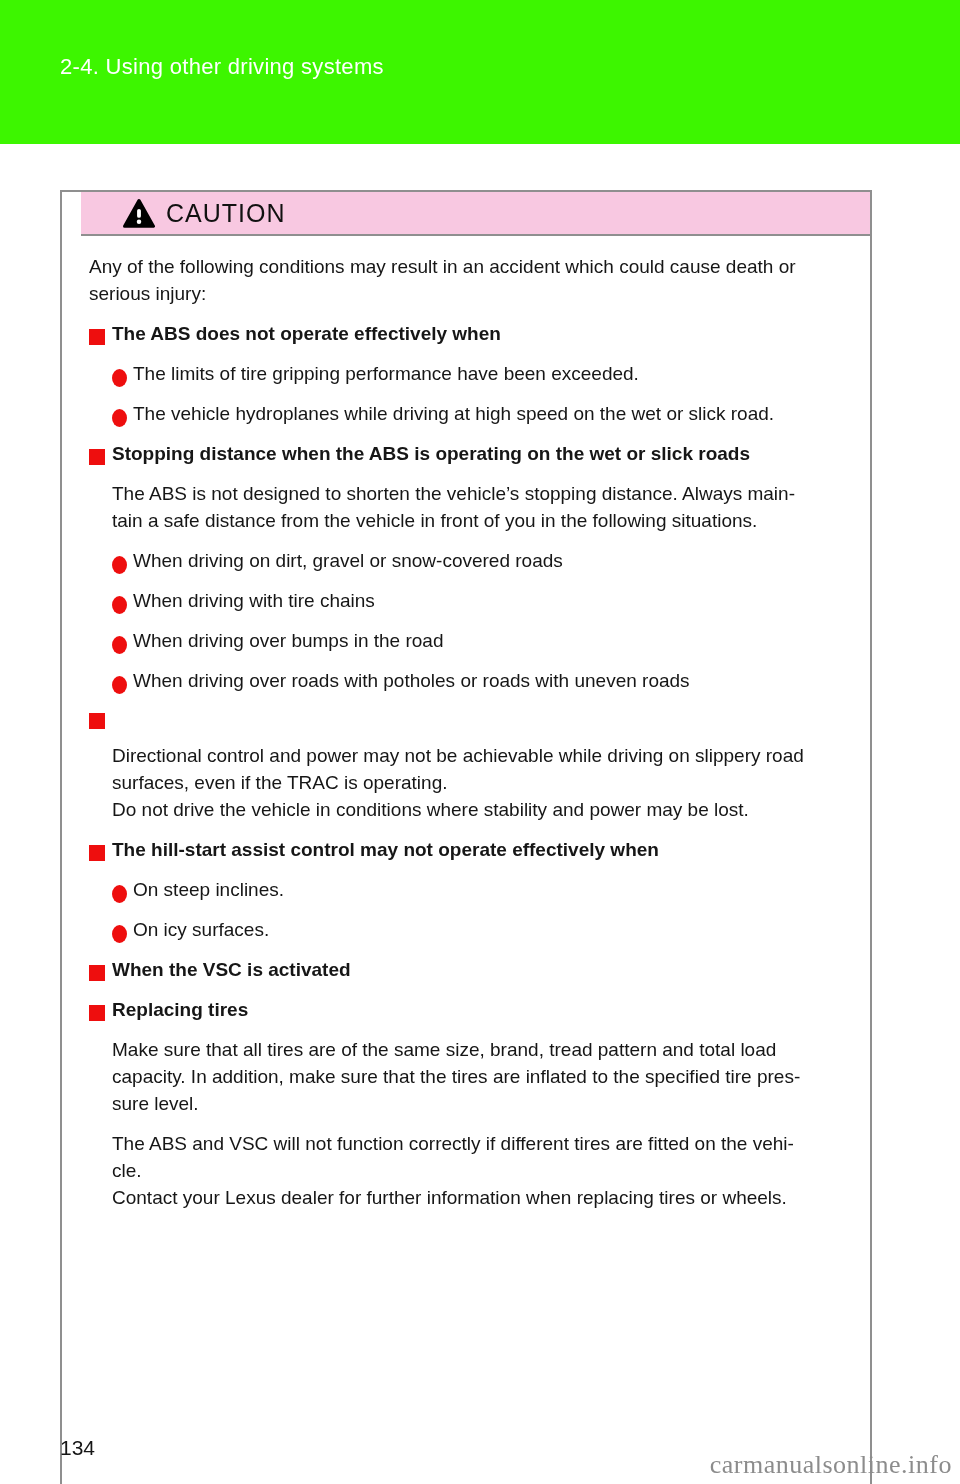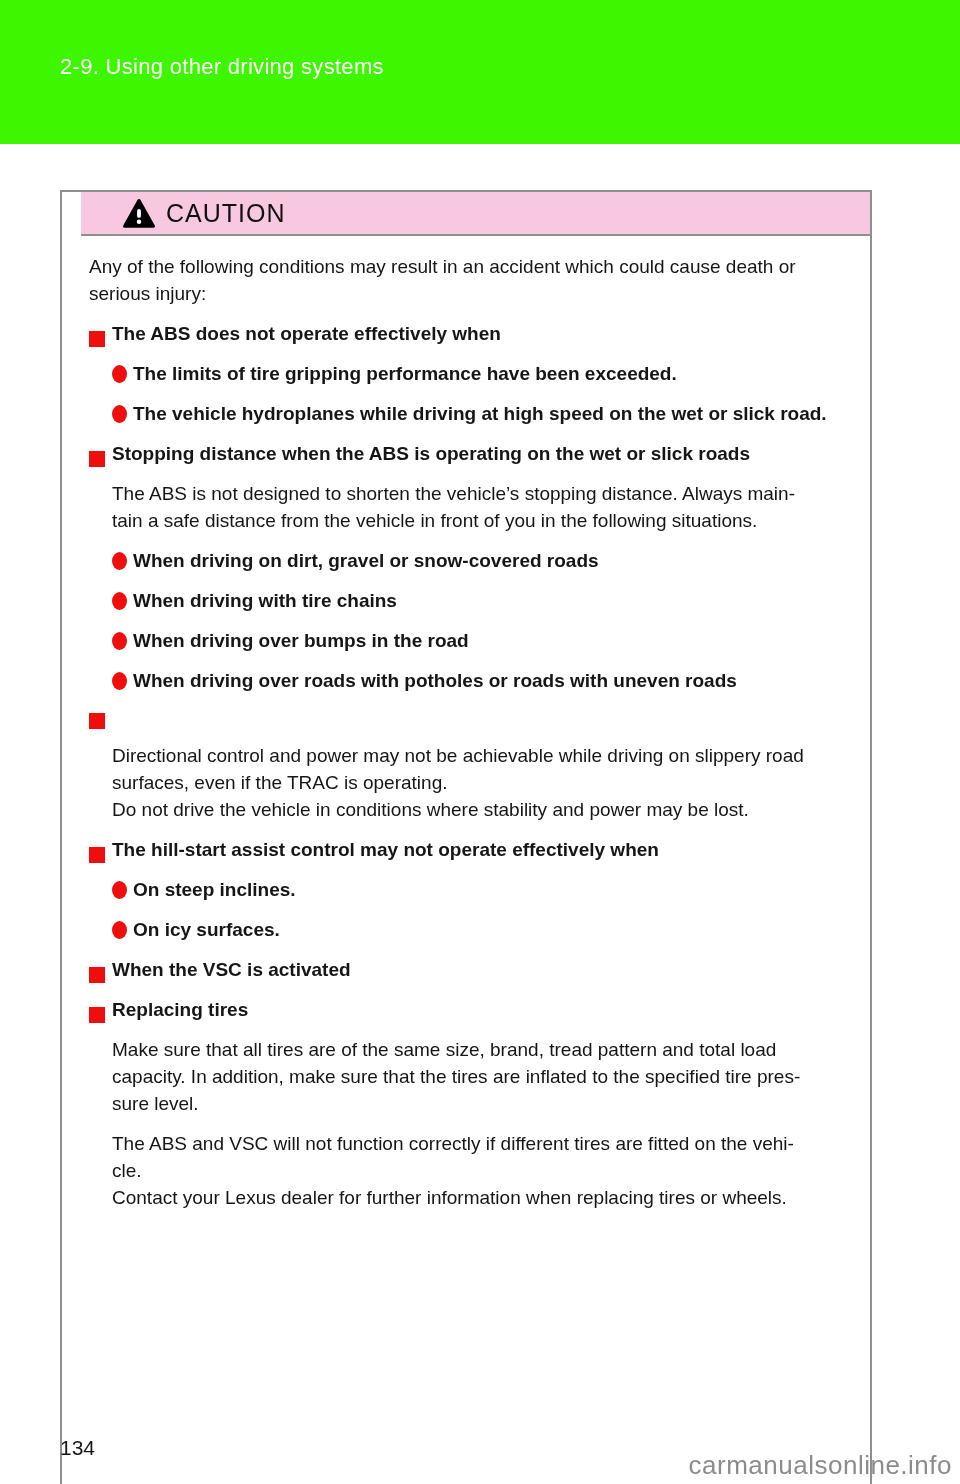--- a/index.html
+++ b/index.html
@@ -44,53 +44,53 @@
   .caution-title{
     font-size:25px;letter-spacing:1px;color:#111;
   }
   .caution-body{
     padding:17px 12px 20px 8px;
     font-size:19px;line-height:27px;
   }
   .multiline{white-space:pre-line;}
   .intro{margin-bottom:13px;}
   .sec-h{
-    display:flex;align-items:flex-end;
+    display:flex;align-items:center;
     font-size:19px;font-weight:bold;line-height:27px;
     margin-bottom:13px;
   }
   .sq{
     width:16px;height:16px;background:var(--red);
     flex:none;margin:6px 7px 0 0;
   }
   .para{margin-left:23px;margin-bottom:13px;}
   .bullet{
-    display:flex;align-items:flex-start;
-    margin-left:23px;margin-bottom:13px;font-weight:bold;
+    display:flex;align-items:flex-end;
+    margin-left:23px;margin-bottom:13px;
   }
   .dot{
     width:15px;height:18px;border-radius:50%;background:var(--red);
     flex:none;margin:5px 6px 0 0;
   }
   .page-number{
     position:absolute;left:60px;top:1436px;
     font-size:21px;color:var(--ink);
   }
   .watermark{
     position:absolute;right:8px;top:1450px;
-    font-size:26px;color:var(--watermark);letter-spacing:.5px;
+    font-size:26px;color:var(--watermark);letter-spacing:.5px;font-family:Liberation Serif, serif;
   }
 </style>
 </head>
 <body>
 
 <div class="page">
 
   <header class="green-band">
-    <div class="chapter-title">2-9. Using other driving systems</div>
+    <div class="chapter-title">2-4. Using other driving systems</div>
   </header>
 
   <section class="caution-box">
 
     <div class="caution-header">
       <span class="warn-icon">
         <svg viewBox="0 0 100 100" xmlns="http://www.w3.org/2000/svg">
           <path d="M50 8 L95 88 L5 88 Z" fill="#000" stroke="#000" stroke-width="10" stroke-linejoin="round"></path>
           <rect x="44" y="34" width="12" height="28" rx="6" fill="#fff"></rect>
           <circle cx="50" cy="74" r="7" fill="#fff"></circle>

